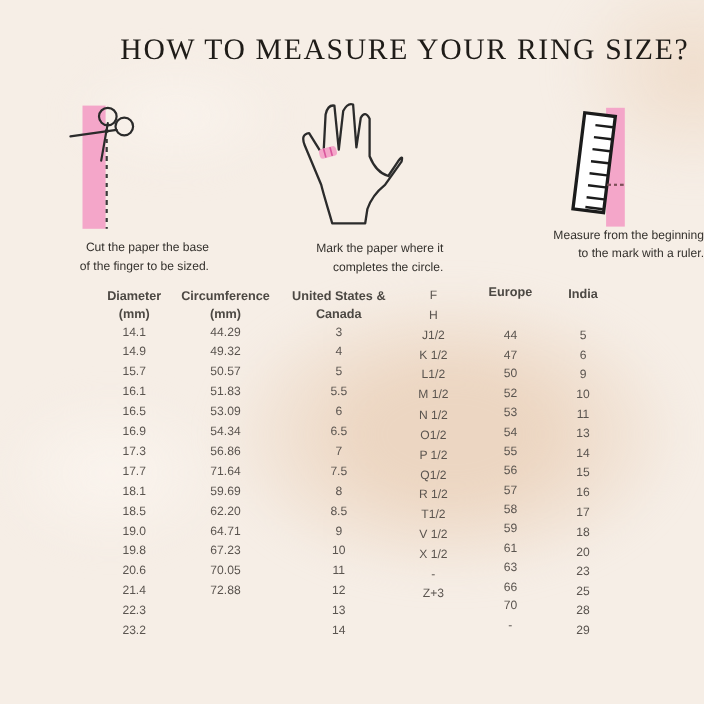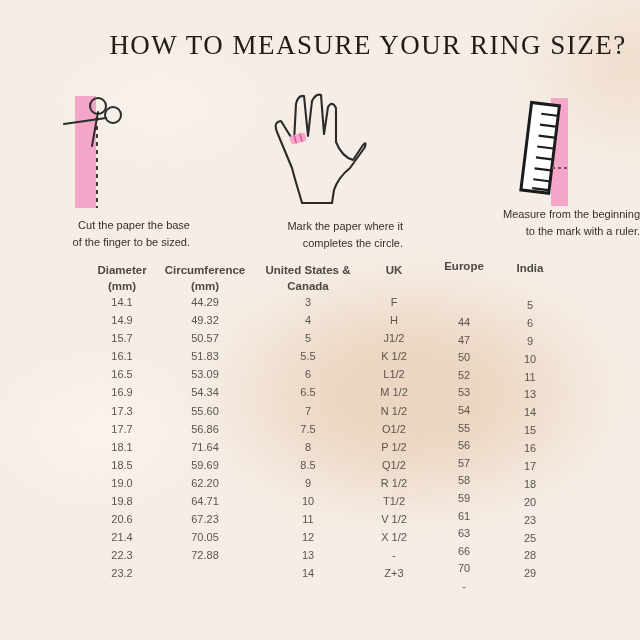--- a/index.html
+++ b/index.html
@@ -61,21 +61,21 @@
   .tcol{display:block;}
   .col-diameter{width:72px;} .col-circumference{width:94px;} .col-us_canada{width:112px;}
   .col-uk{width:60px;} .col-europe{width:80px;} .col-india{width:52px;}
   .thead{
     height:33px;text-align:center;font-size:11.5px;font-weight:bold;line-height:1.35;
     color:var(--table-header,#4c4843);white-space:pre-line;
   }
   .col-europe .thead{position:relative;top:-4px;}
   .col-india .thead{position:relative;top:-2px;}
   .cell{height:18.1px;text-align:center;font-size:11px;color:var(--table-text,#5a544f);}
-  .col-europe .cells{margin-top:20px;} .col-europe .cell{height:17.6px;}
+  .col-europe .cells{margin-top:3px;} .col-europe .cell{height:17.6px;}
   .col-india .cells{margin-top:3px;} .col-india .cell{height:17.9px;}
 </style>
 </head>
 <body>
 
 <div class="canvas">
   <div class="blob" id="blob-main"></div>
   <div class="blob" id="blob-topright"></div>
   <div class="blob" id="blob-midleft"></div>
   <div class="blob" id="blob-topleft"></div>
@@ -151,21 +151,20 @@
       <div class="tcol col-circumference">
         <div class="thead">Circumference
 (mm)</div>
         <div class="cells">
           <div class="cell">44.29</div>
           <div class="cell">49.32</div>
           <div class="cell">50.57</div>
           <div class="cell">51.83</div>
           <div class="cell">53.09</div>
           <div class="cell">54.34</div>
-          <div class="cell">55.60</div>
           <div class="cell">56.86</div>
           <div class="cell">71.64</div>
           <div class="cell">59.69</div>
           <div class="cell">62.20</div>
           <div class="cell">64.71</div>
           <div class="cell">67.23</div>
           <div class="cell">70.05</div>
           <div class="cell">72.88</div>
         </div>
       </div>
@@ -185,21 +184,20 @@
           <div class="cell">8.5</div>
           <div class="cell">9</div>
           <div class="cell">10</div>
           <div class="cell">11</div>
           <div class="cell">12</div>
           <div class="cell">13</div>
           <div class="cell">14</div>
         </div>
       </div>
       <div class="tcol col-uk">
-        <div class="thead">UK</div>
         <div class="cells">
           <div class="cell">F</div>
           <div class="cell">H</div>
           <div class="cell">J1/2</div>
           <div class="cell">K 1/2</div>
           <div class="cell">L1/2</div>
           <div class="cell">M 1/2</div>
           <div class="cell">N 1/2</div>
           <div class="cell">O1/2</div>
           <div class="cell">P 1/2</div>

